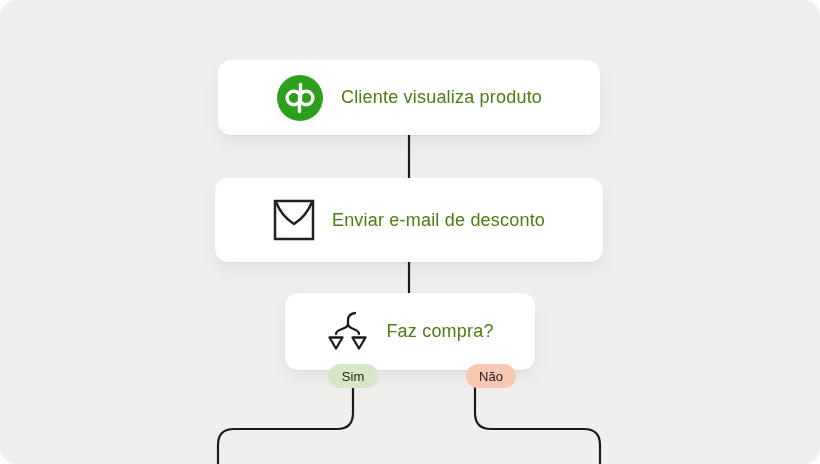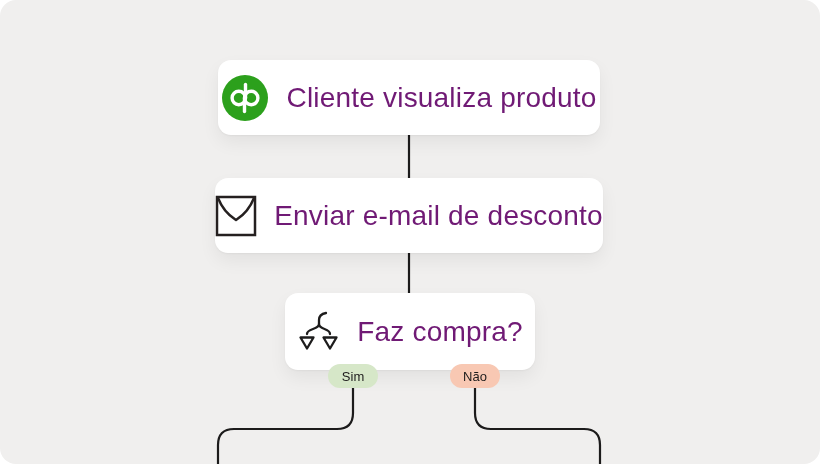--- a/index.html
+++ b/index.html
@@ -24,27 +24,27 @@
   .node {
     position: absolute;
     z-index: 2;
     background: #ffffff;
     border-radius: 13px;
     box-shadow: 0 1px 2px rgba(0,0,0,0.04), 0 8px 18px rgba(0,0,0,0.06);
     display: flex;
     align-items: center;
     justify-content: center;
     gap: 17px;
-    color: #701a75;
-    font-size: 28px;
+    color: #4d7c0f;
+    font-size: 18px;
     letter-spacing: 0.2px;
     white-space: nowrap;
   }
   .node-1 { left: 218px; top: 60px;  width: 382px; height: 75px; }
-  .node-2 { left: 215px; top: 178px; width: 388px; height: 75px; }
+  .node-2 { left: 215px; top: 178px; width: 388px; height: 84px; }
   .node-3 { left: 285px; top: 293px; width: 250px; height: 77px; }
   .node .icon-wrap {
     display: flex;
     align-items: center;
     justify-content: center;
     flex: 0 0 auto;
   }
   .badge {
     position: absolute;
     z-index: 3;
@@ -53,21 +53,21 @@
     border-radius: 12px;
     display: flex;
     align-items: center;
     justify-content: center;
     font-size: 13px;
     font-weight: 500;
     color: #1d1c1c;
     letter-spacing: 0.1px;
   }
   .badge-yes { left: 328px; top: 364px; background: #d6e7c8; }
-  .badge-no  { left: 450px; top: 364px; background: #f8c8b3; }
+  .badge-no  { left: 466px; top: 364px; background: #f8c8b3; }
 </style>
 </head>
 <body>
 
 <div class="canvas">
 
   <svg class="connectors" width="820" height="464" viewBox="0 0 820 464">
     <path d="M409,135 V178" fill="none" stroke="#1c1b1b" stroke-width="2.2"></path>
     <path d="M409,253 V293" fill="none" stroke="#1c1b1b" stroke-width="2.2"></path>
     <path d="M353,385 V413 Q353,429 337,429 H234 Q218,429 218,445 V464" fill="none" stroke="#1c1b1b" stroke-width="2.2"></path>

